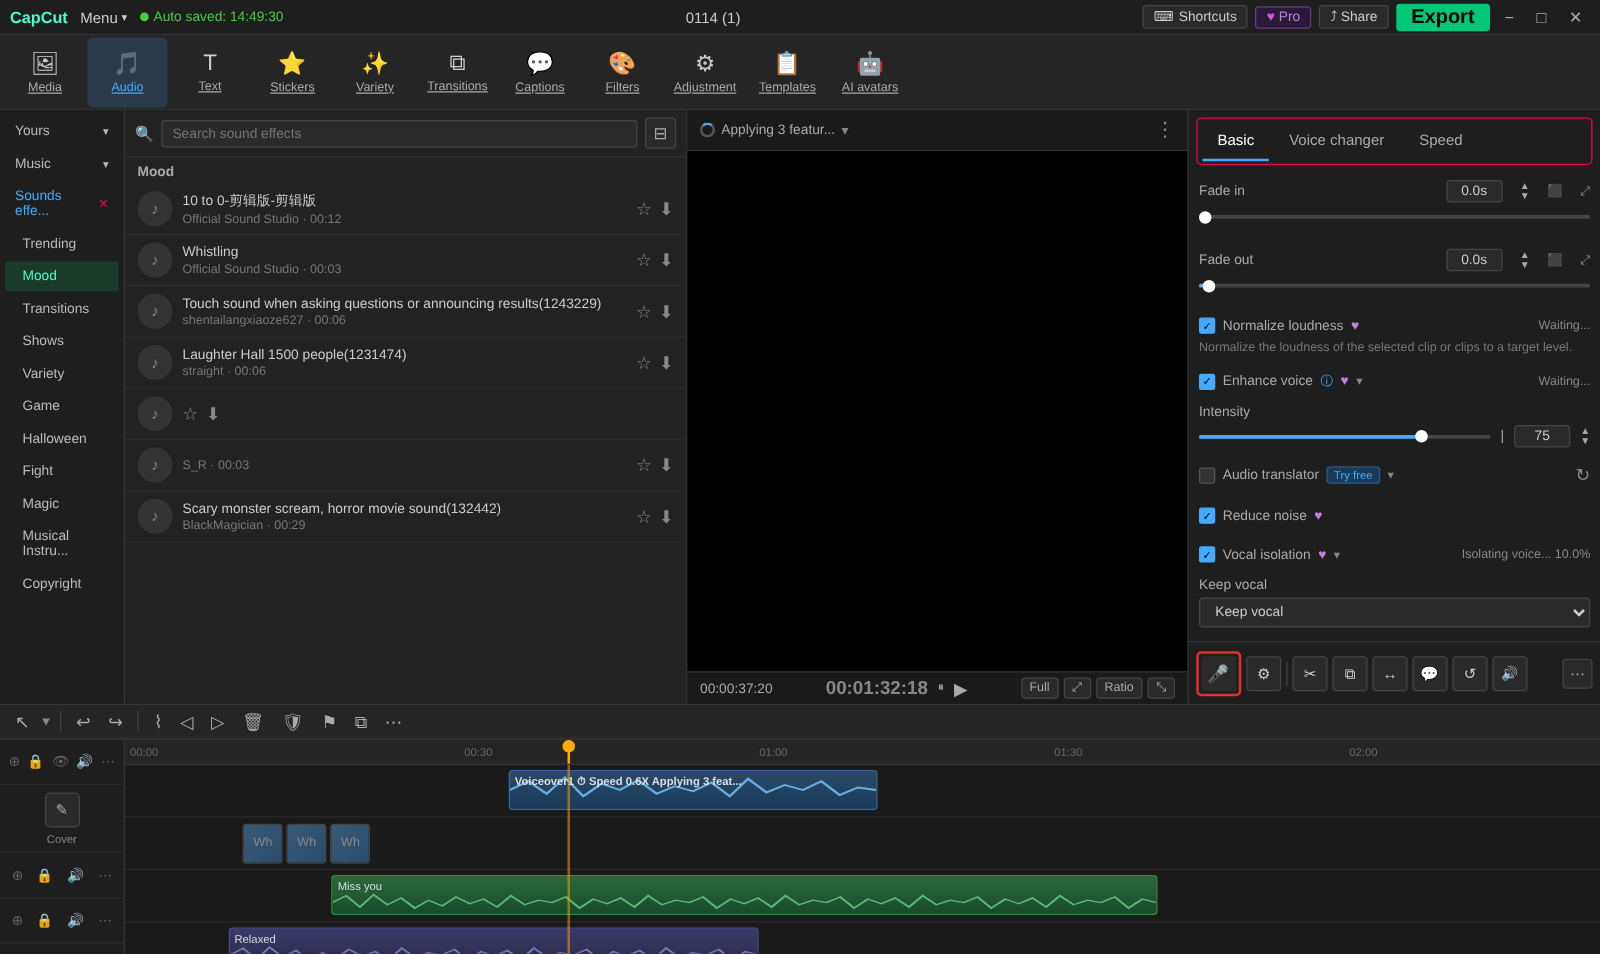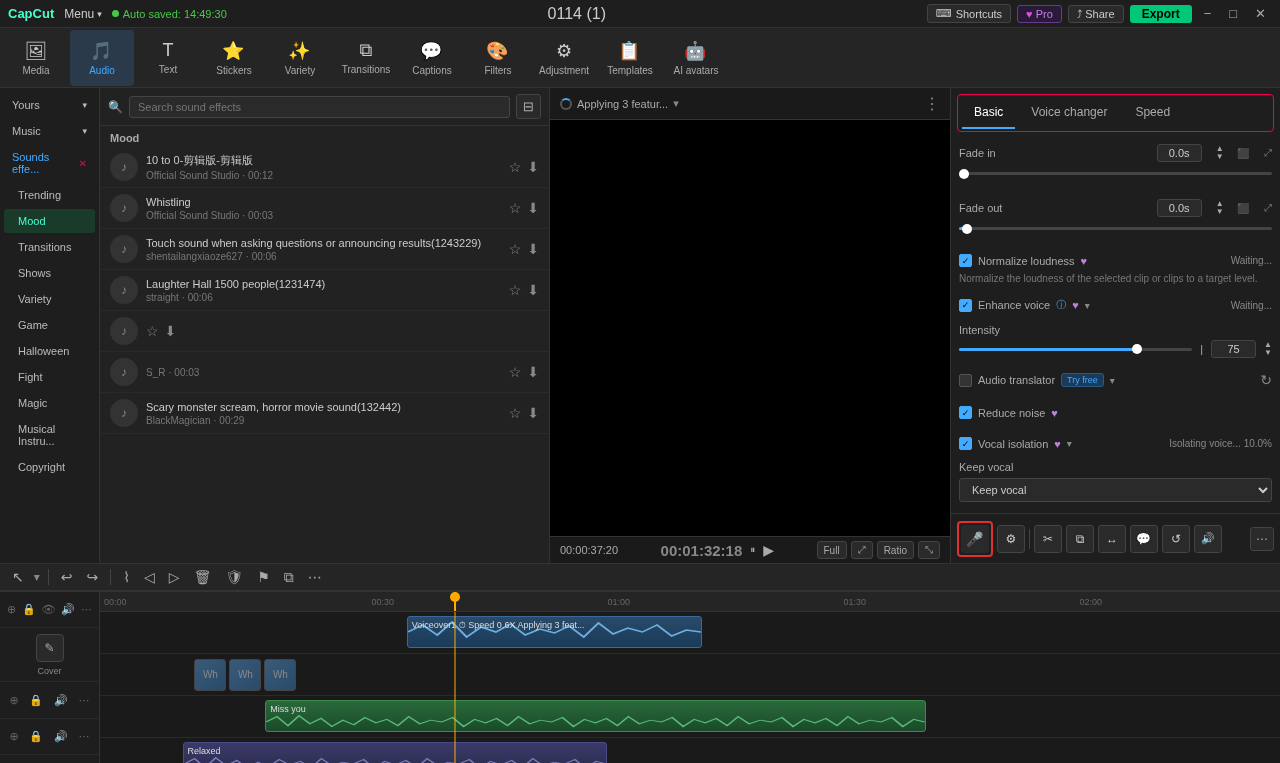--- a/index.html
+++ b/index.html
@@ -3,34 +3,34 @@
   <meta charset="utf-8">
   <style>
     * { margin: 0; padding: 0; box-sizing: border-box; }
     body { width: 1280px; height: 763px; background: #1a1a1a; color: #ccc; font-family: 'Segoe UI', Arial, sans-serif; font-size: 12px; overflow: hidden; }
 
     
     .topbar { display: flex; align-items: center; height: 28px; background: #1e1e1e; border-bottom: 1px solid #333; padding: 0 8px; gap: 10px; }
     .topbar-logo { color: #4fc; font-weight: bold; font-size: 13px; }
     .topbar-menu { color: #ccc; font-size: 12px; cursor: pointer; display: flex; align-items: center; gap: 3px; }
     .topbar-autosave { color: #4c4; font-size: 11px; display: flex; align-items: center; gap: 4px; }
-    .topbar-center { flex: 1; text-align: center; color: #ccc; font-size: 16px; }
+    .topbar-center { flex: 1; text-align: center; color: #ccc; font-size: 12px; }
     .topbar-right { display: flex; align-items: center; gap: 6px; }
     .btn-shortcuts { background: #2a2a2a; border: 1px solid #444; color: #ccc; padding: 2px 8px; border-radius: 3px; cursor: pointer; font-size: 11px; display: flex; align-items: center; gap: 4px; }
     .btn-pro { background: #2a1a3a; border: 1px solid #6a3a8a; color: #c080e0; padding: 2px 8px; border-radius: 3px; cursor: pointer; font-size: 11px; display: flex; align-items: center; gap: 3px; }
     .btn-share { background: #2a2a2a; border: 1px solid #444; color: #ccc; padding: 2px 8px; border-radius: 3px; cursor: pointer; font-size: 11px; display: flex; align-items: center; gap: 3px; }
-    .btn-export { background: #00c878; border: none; color: #000; padding: 2px 12px; border-radius: 3px; cursor: pointer; font-size: 12px; font-weight: bold; }
+    .btn-export { background: #00c878; border: none; color: #000; padding: 2px 12px; border-radius: 3px; cursor: pointer; font-size: 16px; font-weight: bold; }
     .btn-winctrl { background: none; border: none; color: #aaa; cursor: pointer; padding: 2px 6px; font-size: 13px; }
 
     
     .toolbar { display: flex; align-items: center; height: 60px; background: #252525; border-bottom: 1px solid #333; padding: 0 4px; gap: 2px; }
     .tool-item { display: flex; flex-direction: column; align-items: center; justify-content: center; width: 64px; height: 56px; cursor: pointer; border-radius: 4px; gap: 3px; }
     .tool-item.active { background: #2a3a4a; }
     .tool-item .tool-icon { font-size: 18px; }
-    .tool-item .tool-label { font-size: 10px; color: #aaa; }
+    .tool-item .tool-label { font-size: 10px; color: #aaa; text-decoration: underline; }
     .tool-item.active .tool-label { color: #4af; }
 
     
     .main { display: flex; height: calc(763px - 28px - 60px - 200px); }
 
     
     .left-panel { width: 100px; background: #1e1e1e; border-right: 1px solid #333; display: flex; flex-direction: column; padding-top: 4px; }
     .left-item { padding: 6px 8px; cursor: pointer; color: #bbb; font-size: 11px; border-radius: 3px; margin: 1px 4px; }
     .left-item.active { color: #4af; }
     .left-item.selected { background: #1a3a2a; color: #4fc; border-radius: 3px; }
@@ -558,21 +558,21 @@
 
       <div style="position:absolute;left:30%;top:0;bottom:0;width:2px;background:#fa0;z-index:10;">
         <div style="width:10px;height:10px;background:#fa0;border-radius:50%;position:absolute;top:0;left:-4px;"></div>
       </div>
     </div>
 
     <div style="position:relative;">
 
       <div style="position:absolute;left:30%;top:0;bottom:0;width:2px;background:#fa0;z-index:10;opacity:0.5;"></div>
 
-      <div style="height:42px;border-bottom:1px solid #2a2a2a;position:relative;">
+      <div style="height:42px;border-bottom:1px solid #2a2a2a;position:relative;font-weight:bold;">
         <div class="timeline-clip clip-voiceover" style="left:26%;width:25%;">
           <span class="clip-label">Voiceover1  ⏱ Speed 0.6X  Applying 3 feat...</span>
           <svg style="width:100%;height:100%;" viewBox="0 0 200 30" preserveAspectRatio="none">
             <polyline points="0,15 10,8 20,18 30,5 40,20 50,10 60,15 70,7 80,18 90,12 100,16 110,9 120,20 130,6 140,17 150,11 160,15 170,8 180,19 190,13 200,15" fill="none" stroke="#6aafdf" stroke-width="1.5"></polyline>
           </svg>
         </div>
       </div>
 
       <div style="height:42px;border-bottom:1px solid #2a2a2a;position:relative;display:flex;align-items:center;gap:3px;padding-left:8%;">
         <div class="thumb-item" style="background:linear-gradient(135deg,#3a5a7a,#2a4a6a);">Wh</div>

